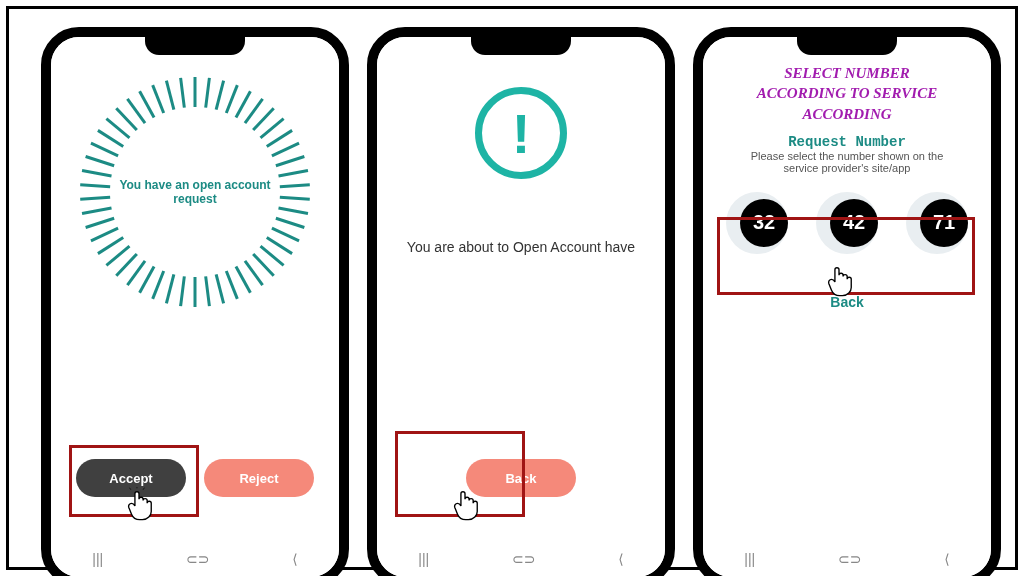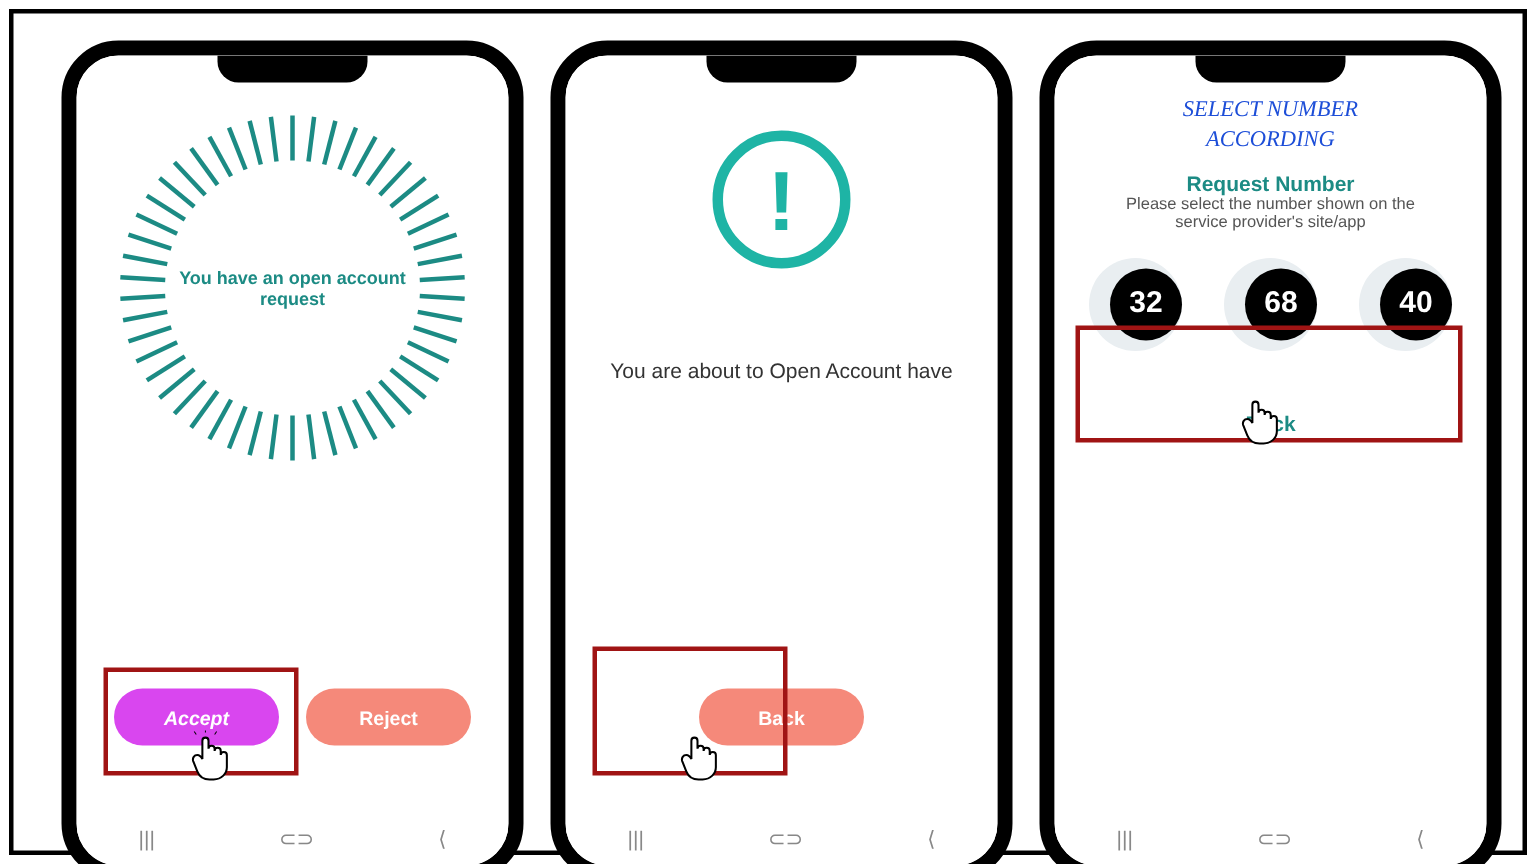--- a/index.html
+++ b/index.html
@@ -88,21 +88,21 @@
     height: 38px;
     border-radius: 19px;
     display: flex;
     align-items: center;
     justify-content: center;
     font-size: 13px;
     font-weight: bold;
     color: #fff;
     cursor: pointer;
   }
-  .btn-teal { background: #d946ef; font-style: italic; }
+  .btn-teal { background: #404040; }
   .btn-coral { background: #f5897a; }
   .highlight {
     position: absolute;
     border: 3px solid #a01414;
   }
   .cursor {
     position: absolute;
     width: 28px;
     height: 34px;
     pointer-events: none;
@@ -135,33 +135,34 @@
   }
   .p2-text {
     margin-top: 60px;
     font-size: 14px;
     color: #333;
     font-weight: 500;
   }
   
   .p3-title {
     margin-top: 26px;
-    color: #1d4ed8;
-    font-weight: normal;
+    color: #a21caf;
+    font-weight: bold;
     font-style: italic;
     font-size: 15px;
     text-align: center;
     line-height: 1.35;
     font-family: Georgia, serif;
   }
   .p3-sub {
     margin-top: 10px;
     color: #1c8b84;
     font-weight: bold;
     font-size: 14px;
+    font-family: Liberation Mono, monospace;
   }
   .p3-desc {
     margin-top: 0;
     color: #555;
     font-size: 11px;
     text-align: center;
     width: 230px;
   }
   .num-row {
     margin-top: 18px;
@@ -313,33 +314,34 @@
         <span>⟨</span>
       </div>
     </div>
     <div class="notch"></div>
   </div>
 
   <div class="phone phone3">
     <div class="screen">
       <div class="p3-title">
         <div>SELECT NUMBER</div>
+        <div>ACCORDING  TO SERVICE</div>
         <div>ACCORDING</div>
       </div>
       <div class="p3-sub">Request Number</div>
       <div class="p3-desc">Please select the number shown on the service provider's site/app</div>
       <div class="num-row">
         <div class="num-wrap">
             <div class="num">32</div>
           </div>
         <div class="num-wrap">
-            <div class="num">68</div>
+            <div class="num">42</div>
           </div>
         <div class="num-wrap">
-            <div class="num">40</div>
+            <div class="num">71</div>
           </div>
       </div>
       <div class="highlight" style="left:14px; top:180px; width:258px; height:78px;"></div>
       <div class="cursor" style="left:122px; top:226px;">
         <svg viewBox="0 0 40 50">
             <path fill="#fff" stroke="#000" stroke-width="2" d="M14 22 V10 a3 3 0 0 1 6 0 V18 a3 3 0 0 1 6 0 V20 a3 3 0 0 1 6 0 V24 a3 3 0 0 1 6 0 V36 c0 6 -5 12 -13 12 h-4 c-6 0 -10 -3 -12 -8 l-4 -10 c-1 -3 1 -6 4 -6 c2 0 4 2 5 4 z"></path>
           </svg>
       </div>
       <div class="p3-back">Back</div>
       <div class="nav">

